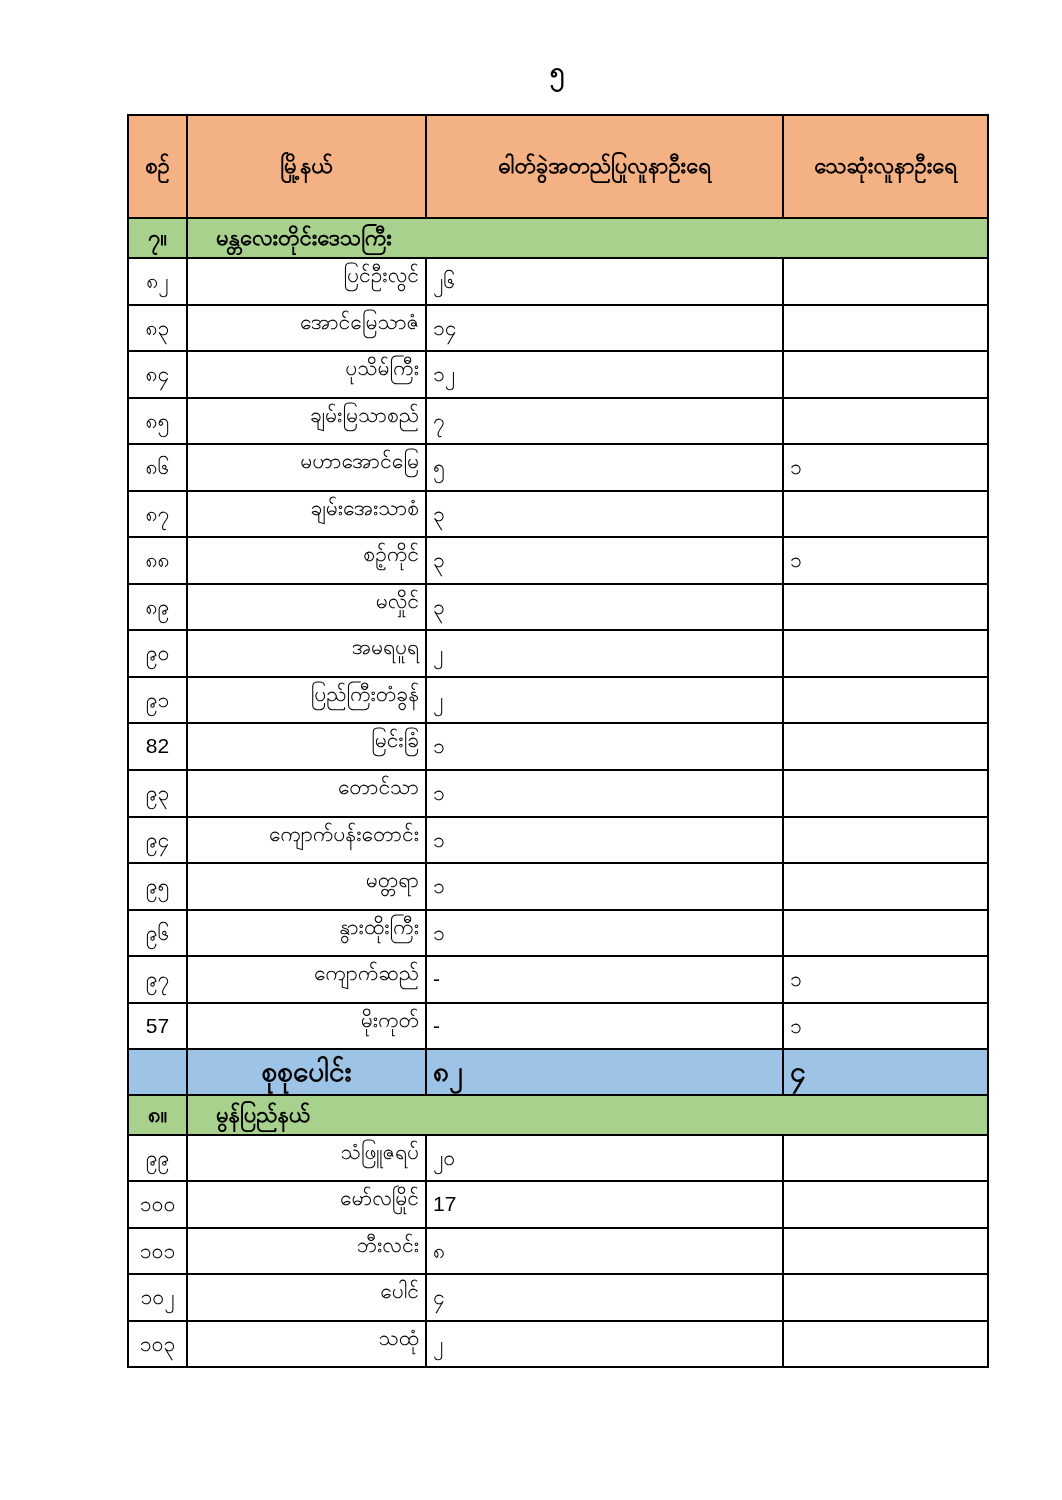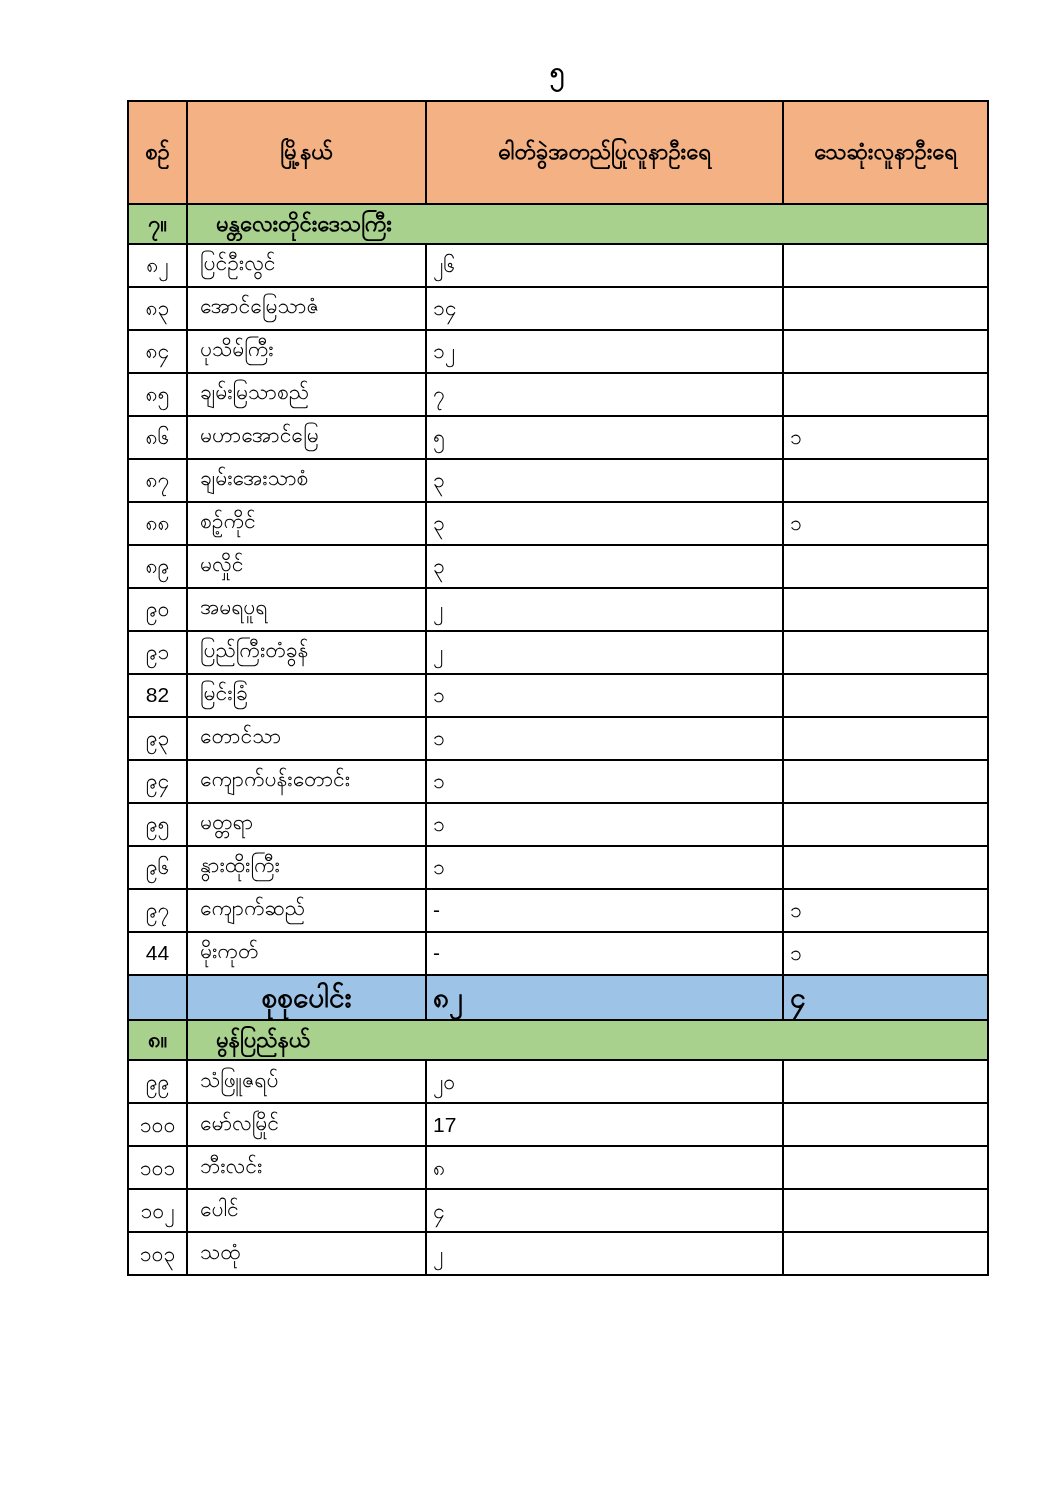--- a/index.html
+++ b/index.html
@@ -26,20 +26,21 @@
     text-align: center;
     font-size: 26px;
     font-weight: 700;
     line-height: 1.3;
   }
   table.report-table {
     border-collapse: collapse;
     table-layout: fixed;
     width: 860px;
     margin-left: 127px;
+    margin-top: 14px;
   }
   table.report-table th,
   table.report-table td {
     border: 2px solid var(--border);
     vertical-align: middle;
     line-height: 1.55;
     overflow: hidden;
   }
   th.header-cell {
     background: var(--header-bg);
@@ -61,21 +62,21 @@
     font-size: 21px;
     font-weight: 500;
   }
   tr.total-row td {
     background: var(--total-bg);
     height: 39px;
     font-size: 28px;
     font-weight: 700;
   }
   .col-no { text-align: center; padding: 0 4px; }
-  .col-township { text-align: left; padding: 0 6px 4px 12px; }
+  .col-township { text-align: right; padding: 0 6px 12px 12px; }
   .col-num { text-align: left; padding: 0 16px 0 6px; }
   .section-label { text-align: left; padding: 0 6px 0 28px; }
   .total-label { text-align: center; padding: 0 6px; }
 </style>
 </head>
 <body>
 
 <div class="page-number">၅</div>
 
 <table class="report-table">
@@ -188,21 +189,21 @@
         <td class="col-num">၁</td>
         <td class="col-num"></td>
       </tr>
       <tr class="data-row">
         <td class="col-no">၉၇</td>
         <td class="col-township">ကျောက်ဆည်</td>
         <td class="col-num">-</td>
         <td class="col-num">၁</td>
       </tr>
       <tr class="data-row">
-        <td class="col-no">44</td>
+        <td class="col-no">57</td>
         <td class="col-township">မိုးကုတ်</td>
         <td class="col-num">-</td>
         <td class="col-num">၁</td>
       </tr>
       <tr class="total-row">
         <td class="col-no"></td>
         <td class="total-label">စုစုပေါင်း</td>
         <td class="col-num">၈၂</td>
         <td class="col-num">၄</td>
       </tr>

